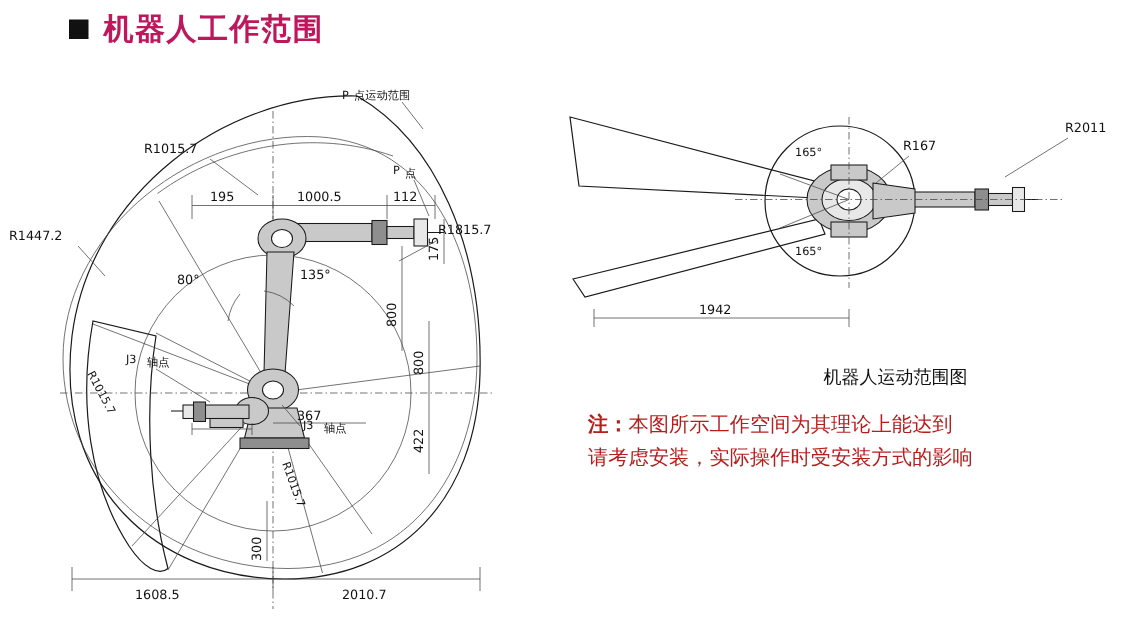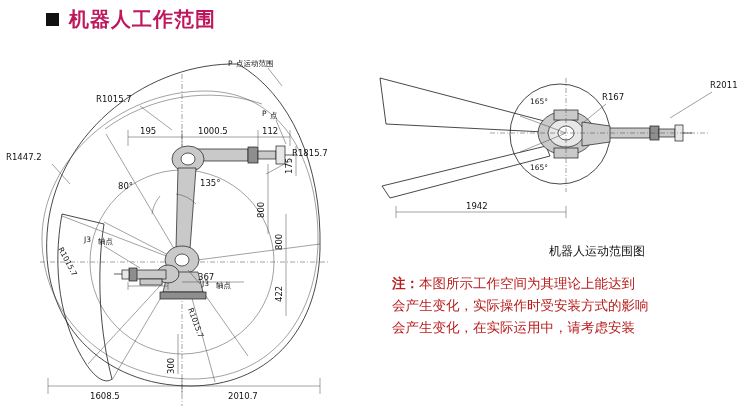--- a/index.html
+++ b/index.html
@@ -243,17 +243,16 @@
 
     </svg>
   </div>
 
   <div class="caption">机器人运动范围图</div>
 
   <div class="note">
     <div>
       <span class="note-head">注：</span><span>本图所示工作空间为其理论上能达到</span>
     </div>
-    <div>会产生变化，实际操作时受安装方式的影响</div>
-    <div>会产生变化，在实际运用中，请考虑安装</div>
+    <div>请考虑安装，实际操作时受安装方式的影响</div>
   </div>
 
 </div>
 
 </body></html>

